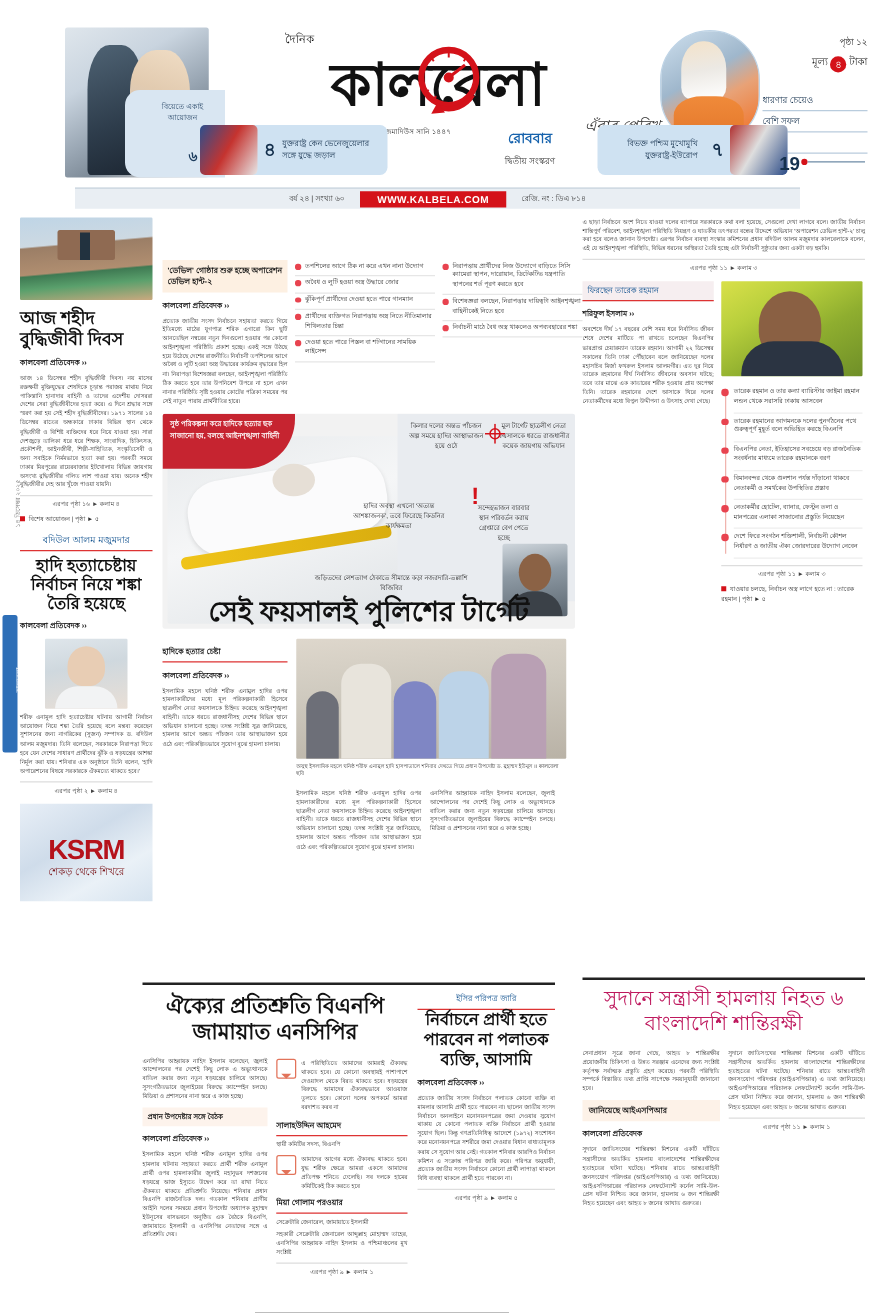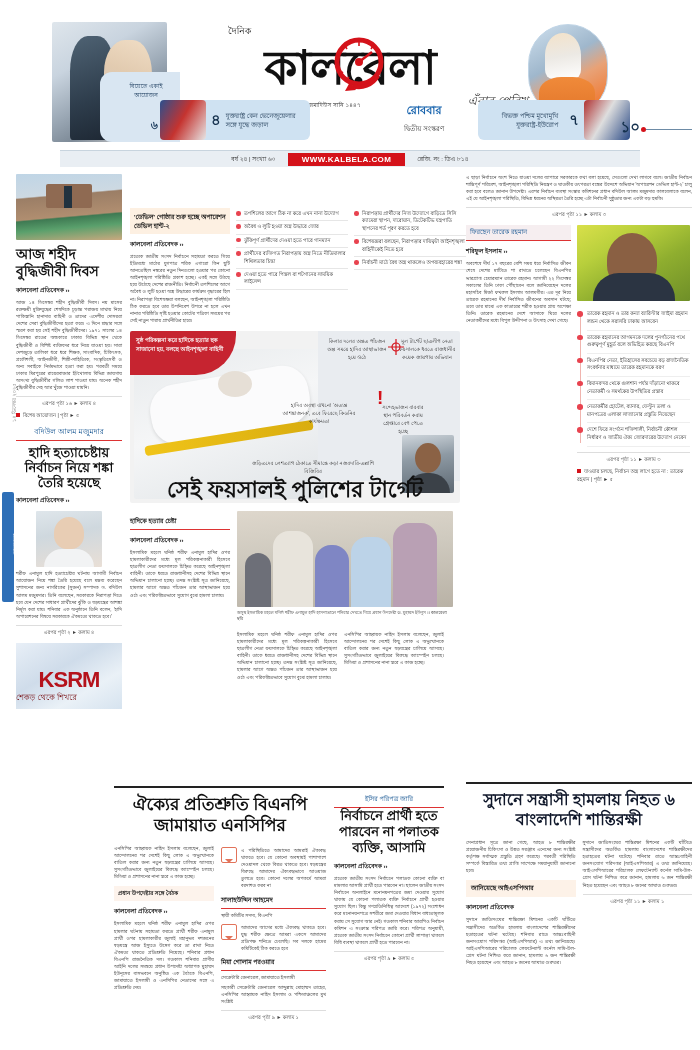--- a/index.html
+++ b/index.html
@@ -171,29 +171,29 @@
     position:relative;overflow:hidden;
   }
   .photo-man:before{
     content:"";position:absolute;left:18px;top:6px;width:30px;height:32px;border-radius:50% 50% 42% 42%;
     background:#e8cdb4;
   }
   .photo-man:after{
     content:"";position:absolute;left:8px;bottom:0;width:50px;height:18px;border-radius:22px 22px 0 0;background:#f2f3f4;
   }
   .ad-ksrm{
-    width:106px;height:66px;margin-top:6px;position:relative;overflow:hidden;
+    width:106px;height:78px;margin-top:6px;position:relative;overflow:hidden;
     background:linear-gradient(150deg,#e8eff7,#cfdcea 40%,#eaf1f7 70%,#d6e3ef);
   }
   .ad-ksrm .k{
     position:absolute;left:0;right:0;top:24px;text-align:center;
     font-size:22px;font-weight:bold;color:#b5121b;letter-spacing:-1px;
   }
   .ad-ksrm .s{
-    position:absolute;left:0;right:0;top:48px;text-align:left;font-size:8px;color:#7a1418;
+    position:absolute;left:0;right:0;top:48px;text-align:center;font-size:8px;color:#7a1418;
   }
 
   
   .colC{position:absolute;left:130px;top:36px;width:330px;}
   .lead-box{display:flex;gap:6px;}
   .lead-sub{
     width:100px;flex:none;
   }
   .lead-sub .sh{
     background:#fdf0e2;font-size:6.2px;line-height:9px;font-weight:bold;color:#111;padding:4px 4px;
@@ -314,21 +314,21 @@
     content:"";position:absolute;left:16px;bottom:0;width:82px;height:28px;border-radius:26px 26px 0 0;
     background:#2b3442;
   }
   .timeline{margin-top:6px;position:relative;padding-left:10px;}
   .timeline:before{content:"";position:absolute;left:3px;top:4px;bottom:4px;width:1px;background:#f0b4ae;}
   .tl-item{position:relative;font-size:5px;line-height:7.6px;color:#2a2a2a;padding:3px 0 4px 0;border-bottom:1px solid #eee;}
   .tl-item:before{
     content:"";position:absolute;left:-10px;top:4px;width:5.5px;height:5.5px;border-radius:50%;background:#e8434f;
   }
   .lowerR{position:absolute;left:466px;top:606px;width:226px;}
-  .hl-rb{font-size:16px;line-height:20px;font-weight:bold;color:#0f172a;text-align:center;}
+  .hl-rb{font-size:16px;line-height:20px;font-weight:normal;color:#be185d;text-align:center;}
   .rb-2col{display:flex;gap:7px;margin-top:6px;}
   .rb-2col > div{flex:1;}
   .badgeline{
     background:#fdf2e8;font-size:6.2px;font-weight:bold;color:#111;padding:3px 5px;margin-top:6px;
   }
 </style>
 </head>
 <body>
 
 <div class="page">
@@ -358,37 +358,48 @@
             <line x1="12" y1="38" x2="15" y2="36"></line>
             <line x1="18" y1="44" x2="21" y2="41"></line>
           </g>
         </svg>
         <div class="mh-slogan">এঁবার পেরিখু</div>
       </div>
       <div class="mh-date">১৪ ডিসেম্বর ২০২৫ । ২৯ অগ্রহায়ণ ১৪৩২ । ২২ জমাদিউস সানি ১৪৪৭</div>
     </div>
 
     <div class="mh-right-photo"></div>
+    <div class="mh-right">
+      <div class="mh-pg">পৃষ্ঠা ১২</div>
+      <div class="mh-price">
+        <span>মূল্য</span><span class="circ">৪</span><span>টাকা</span>
+      </div>
+      <div class="mh-rteaser">
+        <div>ধারণার চেয়েও</div>
+        <div>বেশি সফল</div>
+        <div>কেলি</div>
+      </div>
+    </div>
 
     <div class="teasers">
       <div class="teaser" style="left:0;width:150px;">
         <div class="tz-thumb a"></div>
         <div class="tz-num">৪</div>
         <div class="tz-txt">যুক্তরাষ্ট্র কেন ভেনেজুয়েলার সঙ্গে যুদ্ধে জড়াল</div>
       </div>
       <div class="teaser-center">
         <div class="day">রোববার</div>
         <div class="ed">দ্বিতীয় সংস্করণ</div>
       </div>
       <div class="teaser" style="left:318px;width:152px;">
         <div class="tz-txt" style="text-align:right;padding-left:6px;">বিভক্ত পশ্চিম মুখোমুখি যুক্তরাষ্ট্র-ইউরোপ</div>
         <div class="tz-num">৭</div>
         <div class="tz-thumb b"></div>
       </div>
-      <div class="mh-tenpage">১০</div>
+      <div class="mh-tenpage">19</div>
       <div class="mh-tenline"></div>
     </div>
   </div>
 
   <div class="regbar">
     <div class="side">বর্ষ ২৪ | সংখ্যা ৬০</div>
     <div class="url">WWW.KALBELA.COM</div>
     <div class="side">রেজি. নং : ডিএ ৮১৪</div>
   </div>
 

